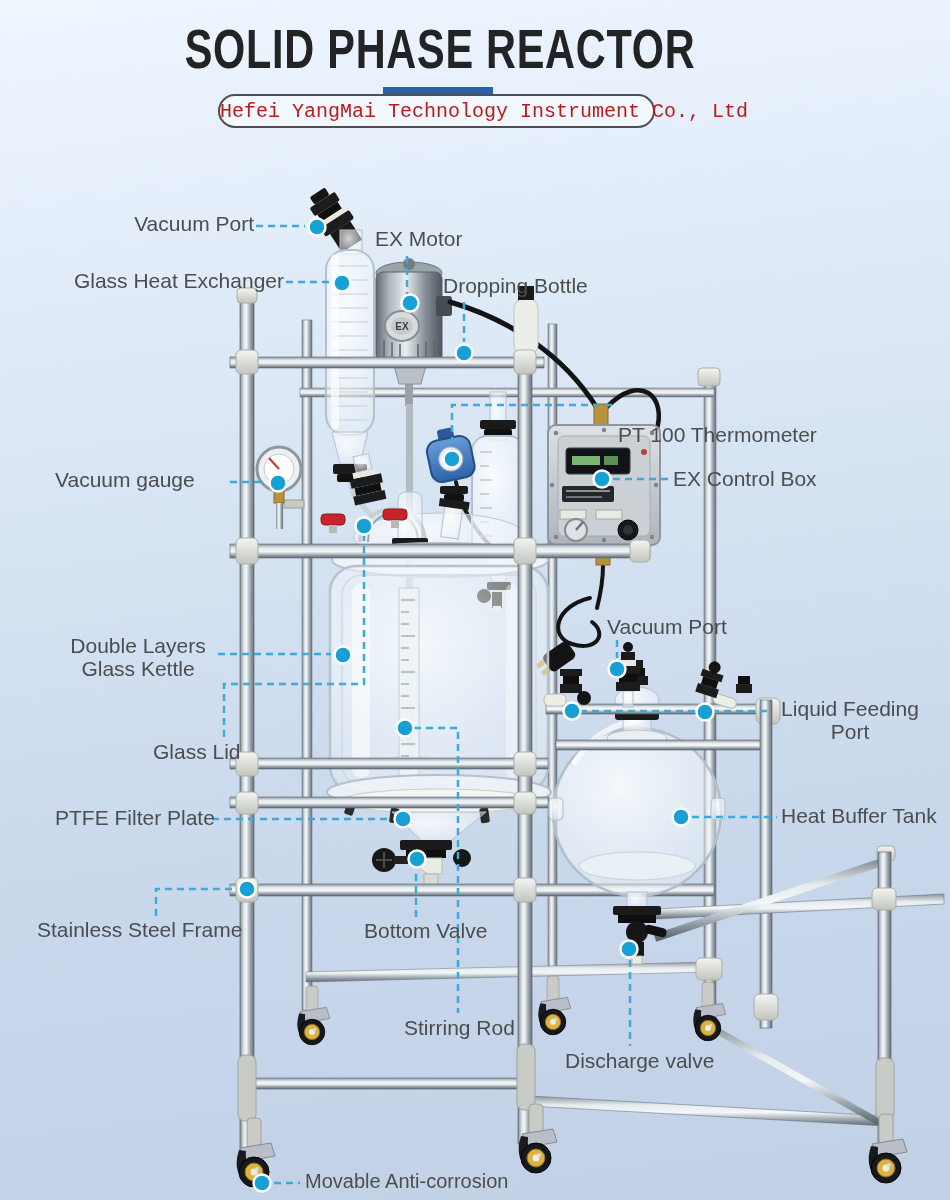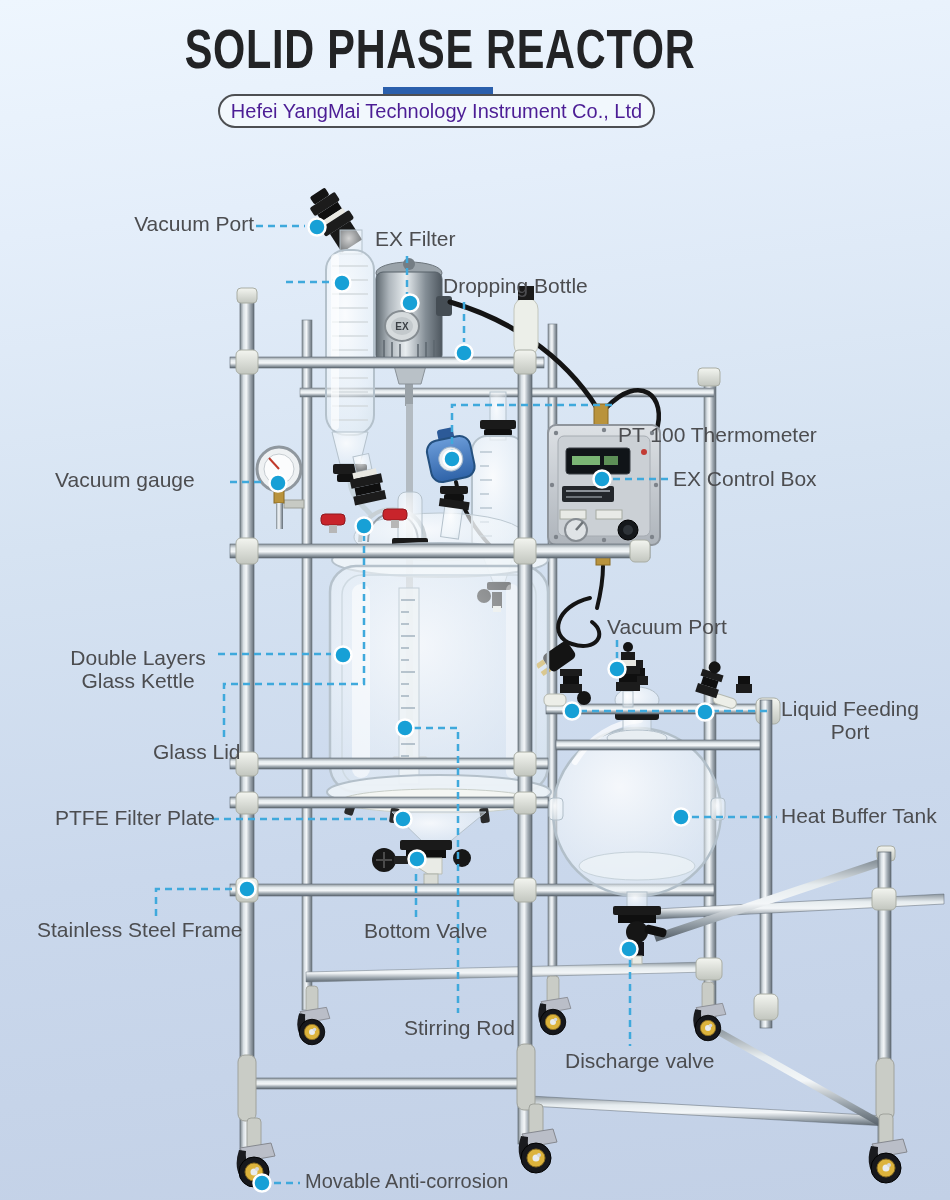--- a/index.html
+++ b/index.html
@@ -11,21 +11,21 @@
   svg.scene{position:absolute;left:0;top:0;}
   .title-wrap{position:absolute;left:0;right:70px;top:16px;text-align:center;}
   .title{
     display:inline-block;transform:scaleX(.74);transform-origin:center;
     font-size:56px;font-weight:bold;letter-spacing:1px;color:#222325;white-space:nowrap;
   }
   .accent-bar{position:absolute;left:383px;top:87px;width:110px;height:9px;background:#2a5fac;}
   .company-pill{
     position:absolute;left:218px;top:94px;width:437px;height:34px;box-sizing:border-box;
     border:2px solid #4d4f52;border-radius:19px;background:rgba(243,248,253,.96);
-    text-align:center;line-height:31px;font-size:20px;color:#4c1d95;white-space:nowrap;
+    text-align:center;line-height:31px;font-size:20px;color:#b91c1c;white-space:nowrap;font-family:Liberation Mono, monospace;
   }
   .lbl{
     position:absolute;font-size:21px;color:#4c4d50;line-height:23px;white-space:nowrap;
   }
   .lbl.c{text-align:center;white-space:normal;}
   .lbl.r{text-align:right;}
 </style>
 </head>
 <body>
 
@@ -460,26 +460,27 @@
   </g>
 </svg>
 
   <div class="title-wrap">
     <span class="title">SOLID PHASE REACTOR</span>
   </div>
   <div class="accent-bar"></div>
   <div class="company-pill">Hefei YangMai Technology Instrument Co., Ltd</div>
 
   <div class="lbl r" style="left:132px;top:212px;width:122px;">Vacuum Port</div>
-  <div class="lbl" style="left:375px;top:227px;">EX Filter</div>
+  <div class="lbl r" style="left:62px;top:269px;width:222px;">Glass Heat Exchanger</div>
+  <div class="lbl" style="left:375px;top:227px;">EX Motor</div>
   <div class="lbl" style="left:443px;top:274px;">Dropping Bottle</div>
   <div class="lbl" style="left:618px;top:392px;margin-top:31px;">PT 100 Thermometer</div>
   <div class="lbl" style="left:55px;top:468px;text-align:center;">Vacuum gauge</div>
   <div class="lbl" style="left:673px;top:467px;">EX Control Box</div>
-  <div class="lbl c" style="left:62px;top:634px;width:152px;margin-top:12px;">
+  <div class="lbl c" style="left:62px;top:634px;width:152px;">
     <div>Double Layers</div>
     <div>Glass Kettle</div>
   </div>
   <div class="lbl" style="left:153px;top:740px;">Glass Lid</div>
   <div class="lbl" style="left:607px;top:615px;">Vacuum Port</div>
   <div class="lbl c" style="left:776px;top:697px;width:148px;">
     <div>Liquid Feeding</div>
     <div>Port</div>
   </div>
   <div class="lbl" style="left:55px;top:806px;">PTFE Filter Plate</div>

